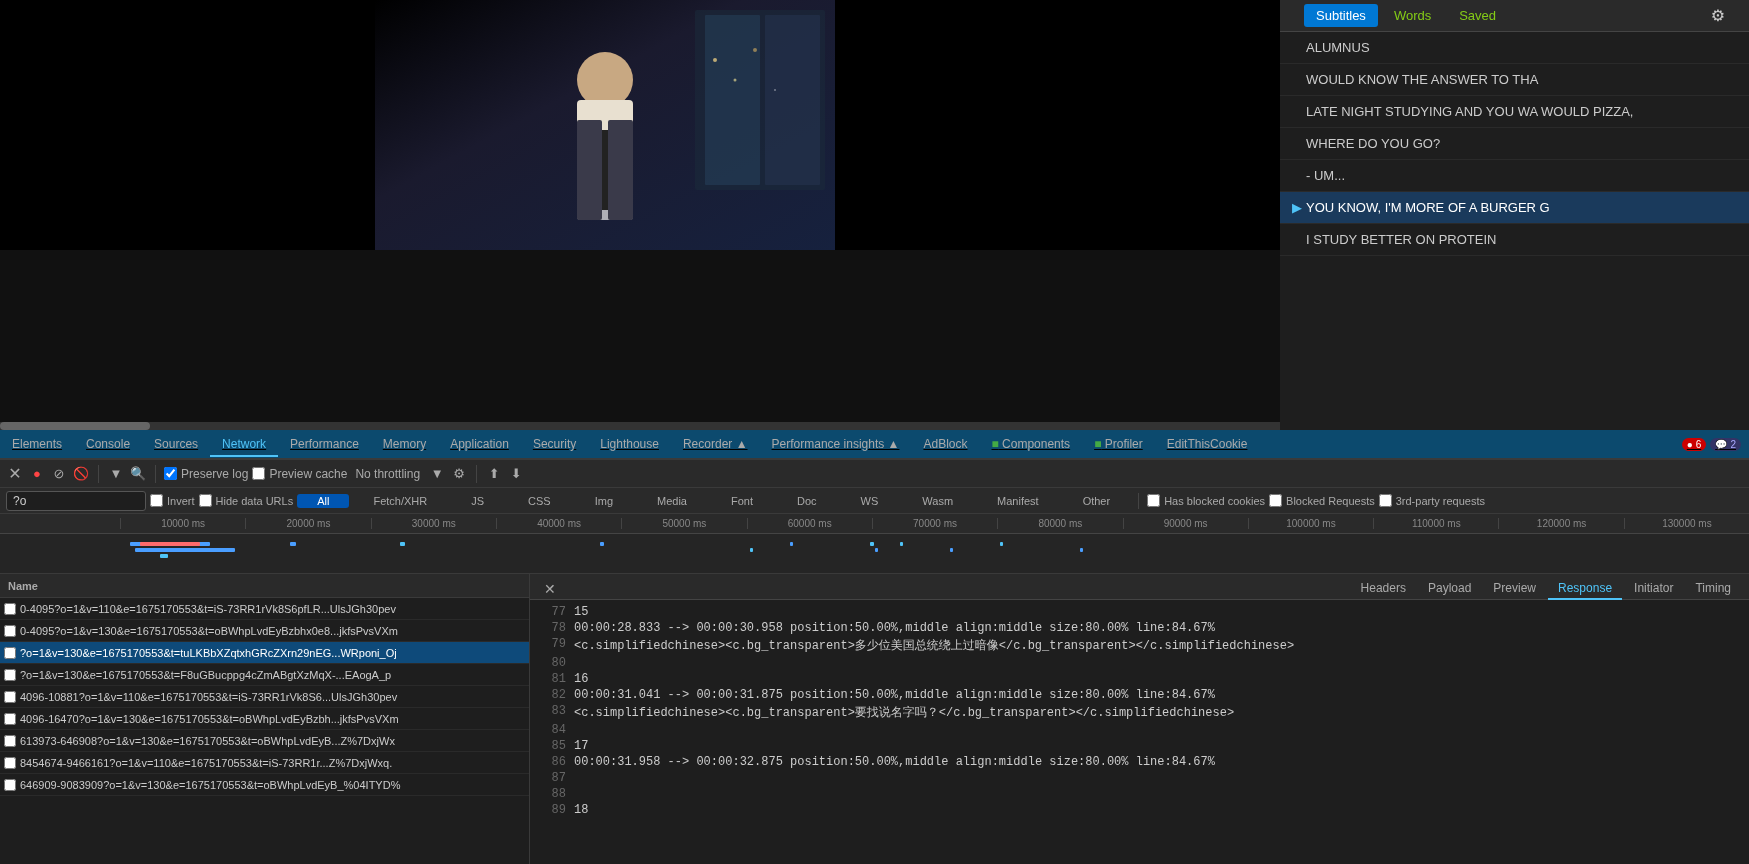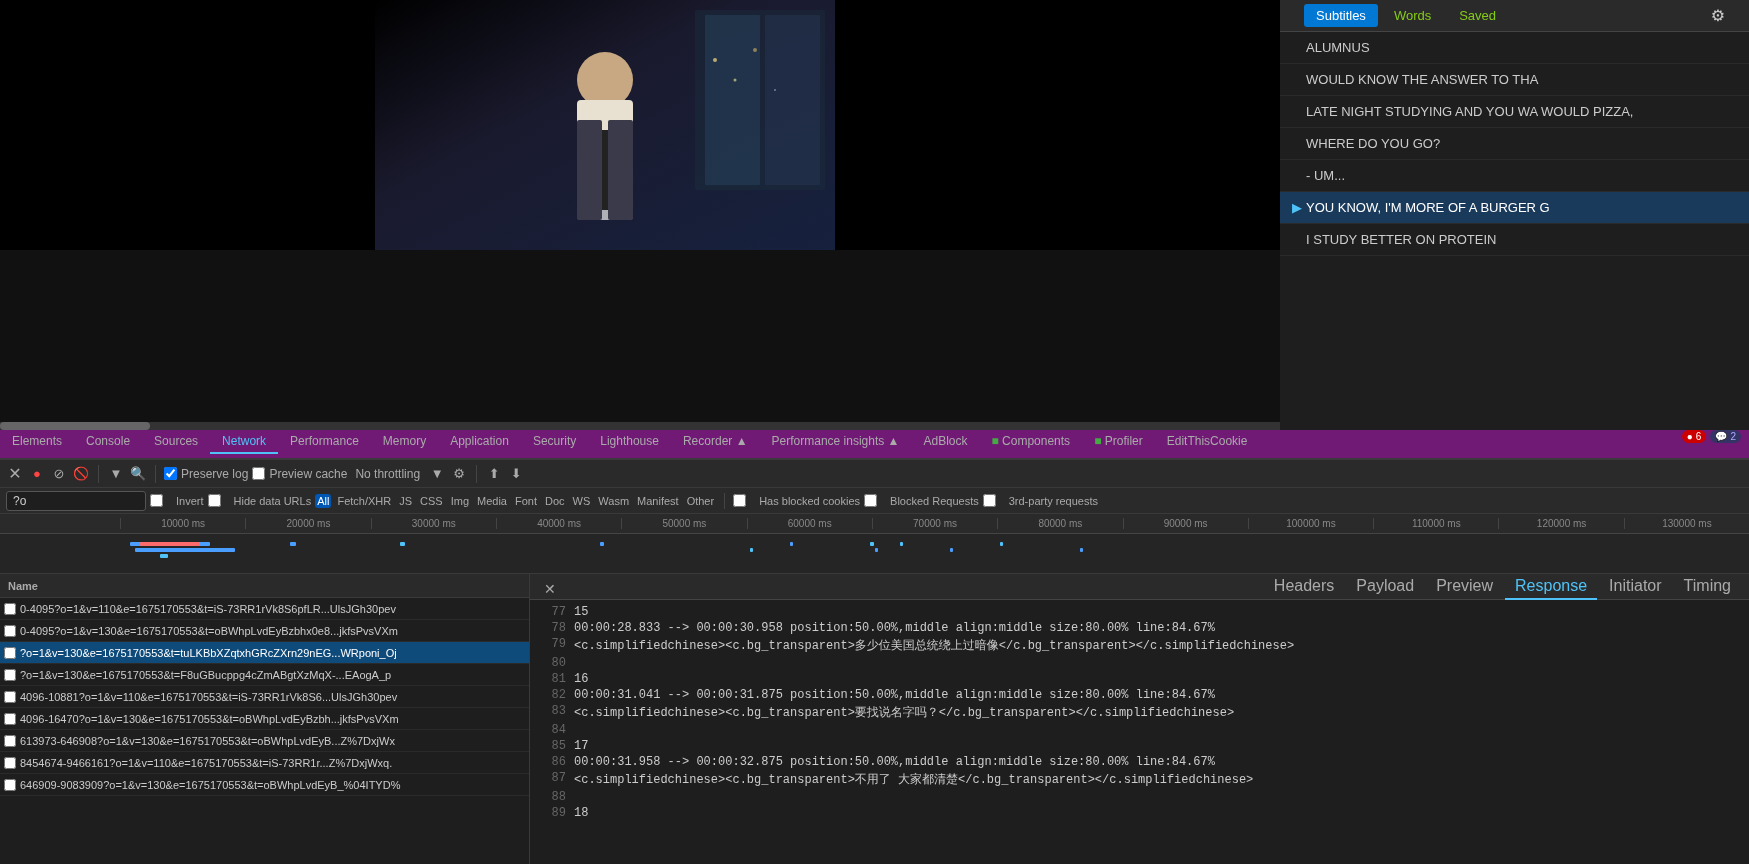--- a/index.html
+++ b/index.html
@@ -153,26 +153,27 @@
       top: 430px;
       left: 0;
       width: 1749px;
       height: 434px;
       background: #1e1e1e;
       display: flex;
       flex-direction: column;
     }
     .devtools-tabs {
       display: flex;
-      background: #701a75;
+      background: #0c4a6e;
       border-bottom: 2px solid #3a3a3a;
       height: 30px;
-      align-items: flex-start;
+      align-items: center;
       overflow: hidden;
       flex-shrink: 0;
+      text-decoration: underline;
     }
     .dt-tab {
       padding: 4px 12px;
       font-size: 12px;
       color: #aaa;
       cursor: pointer;
       white-space: nowrap;
       border-bottom: 2px solid transparent;
       margin-bottom: -2px;
     }
@@ -232,32 +233,32 @@
       background: #2a2a2a;
       height: 26px;
       padding: 0 6px;
       gap: 4px;
       border-bottom: 1px solid #3a3a3a;
       flex-shrink: 0;
       flex-wrap: nowrap;
       overflow: hidden;
     }
     .filter-btn {
-      padding: 1px 2px;
+      padding: 1px 20px;
       font-size: 11px;
       color: #aaa;
       cursor: pointer;
       border-radius: 3px;
       white-space: nowrap;
     }
     .filter-btn.active { background: #0056b3; color: #fff; }
     .filter-checkbox {
       display: flex;
       align-items: center;
-      gap: 13px;
+      gap: 4px;
       font-size: 11px;
       color: #aaa;
       white-space: nowrap;
     }
 
     
     .timeline-area {
       height: 60px;
       background: #252525;
       border-bottom: 1px solid #3a3a3a;
@@ -354,21 +355,21 @@
       background: #2a2a2a;
       height: 26px;
       align-items: flex-end;
       border-bottom: 1px solid #444;
       padding: 0 8px;
       gap: 2px;
       flex-shrink: 0;
     }
     .req-tab {
       padding: 3px 10px;
-      font-size: 16px;
+      font-size: 12px;
       color: #aaa;
       cursor: pointer;
       border-bottom: 2px solid transparent;
       margin-bottom: -1px;
     }
     .req-tab.active { color: #4fc3f7; border-bottom-color: #4fc3f7; }
     .close-btn {
       margin-right: auto;
       margin-left: 0;
       color: #aaa;
@@ -658,19 +659,19 @@
       <div class="code-line"><span class="line-num">77</span><span class="line-content">15</span></div>
           <div class="code-line"><span class="line-num">78</span><span class="line-content">00:00:28.833 --&gt; 00:00:30.958 position:50.00%,middle align:middle size:80.00% line:84.67%</span></div>
           <div class="code-line"><span class="line-num">79</span><span class="line-content">&lt;c.simplifiedchinese&gt;&lt;c.bg_transparent&gt;多少位美国总统绕上过暗像&lt;/c.bg_transparent&gt;&lt;/c.simplifiedchinese&gt;</span></div>
           <div class="code-line"><span class="line-num">80</span><span class="line-content"></span></div>
           <div class="code-line"><span class="line-num">81</span><span class="line-content">16</span></div>
           <div class="code-line"><span class="line-num">82</span><span class="line-content">00:00:31.041 --&gt; 00:00:31.875 position:50.00%,middle align:middle size:80.00% line:84.67%</span></div>
           <div class="code-line"><span class="line-num">83</span><span class="line-content">&lt;c.simplifiedchinese&gt;&lt;c.bg_transparent&gt;要找说名字吗？&lt;/c.bg_transparent&gt;&lt;/c.simplifiedchinese&gt;</span></div>
           <div class="code-line"><span class="line-num">84</span><span class="line-content"></span></div>
           <div class="code-line"><span class="line-num">85</span><span class="line-content">17</span></div>
           <div class="code-line"><span class="line-num">86</span><span class="line-content">00:00:31.958 --&gt; 00:00:32.875 position:50.00%,middle align:middle size:80.00% line:84.67%</span></div>
-          <div class="code-line"><span class="line-num">87</span><span class="line-content">&lt;c.simplifiedchinese&gt;&lt;c.bg_transparent&gt;不用了 大家都清楚&lt;/c.bg_transparent&gt;&lt;/c.simplifiedchinese&gt;</span></div>
+          <div class="code-line"><span class="line-num">87</span></div>
           <div class="code-line"><span class="line-num">88</span><span class="line-content"></span></div>
           <div class="code-line"><span class="line-num">89</span><span class="line-content">18</span></div>
         </div>
     </div>
   </div>
 </div>
 
 </body></html>

